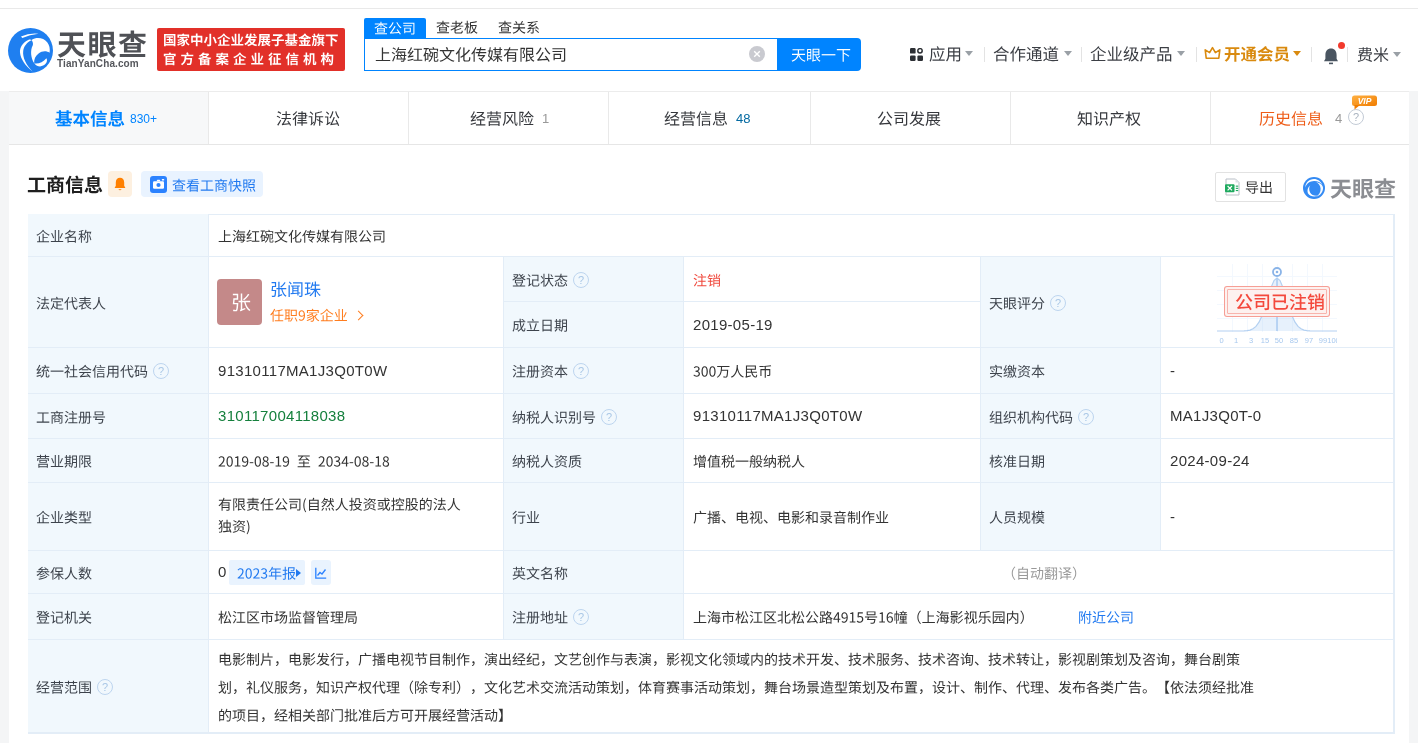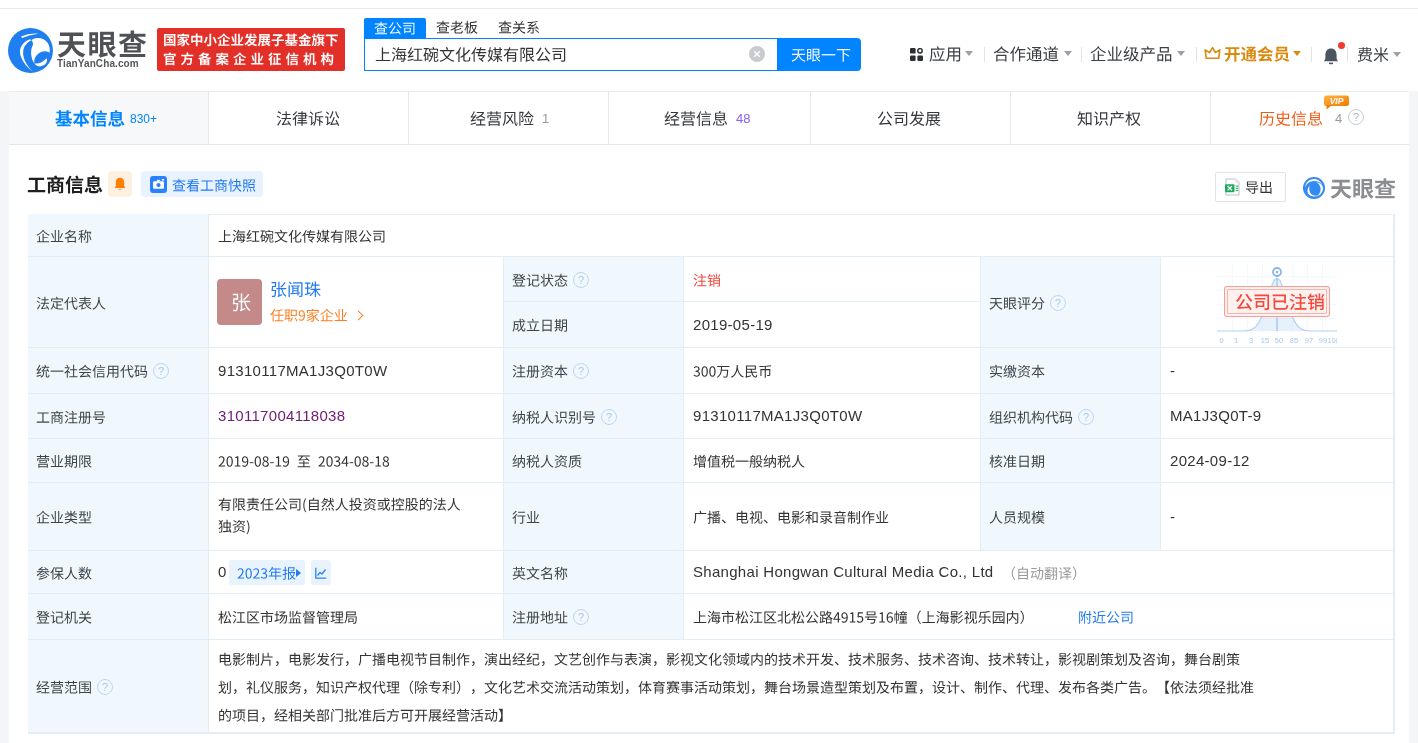--- a/index.html
+++ b/index.html
@@ -524,21 +524,21 @@
     <div style="position:absolute;left:664.0px;top:107.8px">
       <svg width="65" height="23" style="display:block;overflow:visible;">
         <g transform="translate(0,16.6) scale(0.01600,-0.01600)" fill="#36383d">
           <use href="#g68" x="0"></use>
           <use href="#g69" x="1000"></use>
           <use href="#g72" x="2000"></use>
           <use href="#g73" x="3000"></use>
         </g>
       </svg>
     </div>
-    <div style="position:absolute;left:736.0px;top:109.2px;font:400 13px/20px 'Liberation Sans',sans-serif;color:#8b5cf6;letter-spacing:0.0px;white-space:nowrap">48</div>
+    <div style="position:absolute;left:736.0px;top:109.2px;font:400 13px/20px 'Liberation Sans',sans-serif;color:#0369a1;letter-spacing:0.0px;white-space:nowrap">48</div>
     <div style="position:absolute;left:877.0px;top:107.8px">
       <svg width="65" height="23" style="display:block;overflow:visible;">
         <g transform="translate(0,16.6) scale(0.01600,-0.01600)" fill="#36383d">
           <use href="#g25" x="0"></use>
           <use href="#g26" x="1000"></use>
           <use href="#g74" x="2000"></use>
           <use href="#g75" x="3000"></use>
         </g>
       </svg>
     </div>
@@ -557,21 +557,21 @@
         <g transform="translate(0,16.6) scale(0.01600,-0.01600)" fill="#ee5c17">
           <use href="#g79" x="0"></use>
           <use href="#g80" x="1000"></use>
           <use href="#g72" x="2000"></use>
           <use href="#g73" x="3000"></use>
         </g>
       </svg>
     </div>
     <div style="position:absolute;left:1335.0px;top:109.2px;font:400 13px/20px 'Liberation Sans',sans-serif;color:#999999;letter-spacing:0.0px;white-space:nowrap">4</div>
     <div style="position:absolute;left:1348px;top:109px;width:16px;height:16px;border:1px solid #c3cbd6;border-radius:50%;box-sizing:border-box;font:400 11px/14px 'Liberation Sans',sans-serif;color:#aab4c0;text-align:center">?</div>
-    <div style="position:absolute;left:1323px;top:95px">
+    <div style="position:absolute;left:1351px;top:95px">
       <svg width="27" height="15" viewBox="0 0 27 15" style="display:block">
         <defs>
           <linearGradient id="vg" x1="0" y1="0" x2="1" y2="1">
             <stop offset="0" stop-color="#ffb143"></stop>
             <stop offset="1" stop-color="#f07c00"></stop>
           </linearGradient>
         </defs>
         <rect x="1" y="0.5" width="25" height="10.5" rx="2.5" fill="url(#vg)"></rect>
         <path d="M3.5 10 L3.5 14.5 L9 10 Z" fill="#f07c00"></path>
         <text x="13.5" y="8.8" font-family="Liberation Sans" font-style="italic" font-weight="bold" font-size="8.5" fill="#fff" text-anchor="middle">VIP</text>
@@ -875,21 +875,21 @@
         <g transform="translate(0,14.6) scale(0.01400,-0.01400)" fill="#3d434c">
           <use href="#g84" x="0"></use>
           <use href="#g85" x="1000"></use>
           <use href="#g107" x="2000"></use>
           <use href="#g124" x="3000"></use>
           <use href="#g134" x="4000"></use>
         </g>
       </svg>
     </div>
     <div style="position:absolute;left:209px;top:394px;width:295px;height:45px;border-right:1px solid #e3edf7;border-bottom:1px solid #e3edf7;box-sizing:border-box"></div>
-    <div style="position:absolute;left:218.0px;top:405.2px;font:400 15px/22px 'Liberation Sans',sans-serif;color:#701a75;letter-spacing:0.3px;white-space:nowrap">310117004118038</div>
+    <div style="position:absolute;left:218.0px;top:405.2px;font:400 15px/22px 'Liberation Sans',sans-serif;color:#15803d;letter-spacing:0.3px;white-space:nowrap">310117004118038</div>
     <div style="position:absolute;left:504px;top:394px;width:180px;height:45px;background:#f1f8fd;border-right:1px solid #e3edf7;border-bottom:1px solid #e3edf7;box-sizing:border-box"></div>
     <div style="position:absolute;left:512.0px;top:407.5px">
       <svg width="85" height="20" style="display:block;overflow:visible;">
         <g transform="translate(0,14.6) scale(0.01400,-0.01400)" fill="#3d434c">
           <use href="#g135" x="0"></use>
           <use href="#g136" x="1000"></use>
           <use href="#g95" x="2000"></use>
           <use href="#g77" x="3000"></use>
           <use href="#g137" x="4000"></use>
           <use href="#g134" x="5000"></use>
@@ -907,21 +907,21 @@
           <use href="#g139" x="1000"></use>
           <use href="#g140" x="2000"></use>
           <use href="#g141" x="3000"></use>
           <use href="#g93" x="4000"></use>
           <use href="#g123" x="5000"></use>
         </g>
       </svg>
     </div>
     <div style="position:absolute;left:1078.0px;top:408.5px;width:16px;height:16px;border:1px solid #bdd5ef;border-radius:50%;box-sizing:border-box;font:400 11px/14px 'Liberation Sans',sans-serif;color:#a9c7e6;text-align:center">?</div>
     <div style="position:absolute;left:1161px;top:394px;width:233px;height:45px;border-right:1px solid #e3edf7;border-bottom:1px solid #e3edf7;box-sizing:border-box"></div>
-    <div style="position:absolute;left:1170.0px;top:405.2px;font:400 15px/22px 'Liberation Sans',sans-serif;color:#333333;letter-spacing:0.3px;white-space:nowrap">MA1J3Q0T-9</div>
+    <div style="position:absolute;left:1170.0px;top:405.2px;font:400 15px/22px 'Liberation Sans',sans-serif;color:#333333;letter-spacing:0.3px;white-space:nowrap">MA1J3Q0T-0</div>
     <div style="position:absolute;left:28px;top:439px;width:181px;height:44px;background:#f1f8fd;border-right:1px solid #e3edf7;border-bottom:1px solid #e3edf7;box-sizing:border-box"></div>
     <div style="position:absolute;left:36.0px;top:452.0px">
       <svg width="57" height="20" style="display:block;overflow:visible;">
         <g transform="translate(0,14.6) scale(0.01400,-0.01400)" fill="#3d434c">
           <use href="#g69" x="0"></use>
           <use href="#g52" x="1000"></use>
           <use href="#g112" x="2000"></use>
           <use href="#g40" x="3000"></use>
         </g>
       </svg>
@@ -986,21 +986,21 @@
       <svg width="57" height="20" style="display:block;overflow:visible;">
         <g transform="translate(0,14.6) scale(0.01400,-0.01400)" fill="#3d434c">
           <use href="#g152" x="0"></use>
           <use href="#g153" x="1000"></use>
           <use href="#g111" x="2000"></use>
           <use href="#g112" x="3000"></use>
         </g>
       </svg>
     </div>
     <div style="position:absolute;left:1161px;top:439px;width:233px;height:44px;border-right:1px solid #e3edf7;border-bottom:1px solid #e3edf7;box-sizing:border-box"></div>
-    <div style="position:absolute;left:1170.0px;top:449.8px;font:400 15px/22px 'Liberation Sans',sans-serif;color:#333333;letter-spacing:0.3px;white-space:nowrap">2024-09-12</div>
+    <div style="position:absolute;left:1170.0px;top:449.8px;font:400 15px/22px 'Liberation Sans',sans-serif;color:#333333;letter-spacing:0.3px;white-space:nowrap">2024-09-24</div>
     <div style="position:absolute;left:28px;top:483px;width:181px;height:68px;background:#f1f8fd;border-right:1px solid #e3edf7;border-bottom:1px solid #e3edf7;box-sizing:border-box"></div>
     <div style="position:absolute;left:36.0px;top:508.0px">
       <svg width="57" height="20" style="display:block;overflow:visible;">
         <g transform="translate(0,14.6) scale(0.01400,-0.01400)" fill="#3d434c">
           <use href="#g51" x="0"></use>
           <use href="#g52" x="1000"></use>
           <use href="#g154" x="2000"></use>
           <use href="#g155" x="3000"></use>
         </g>
       </svg>
@@ -1121,21 +1121,20 @@
       <svg width="57" height="20" style="display:block;overflow:visible;">
         <g transform="translate(0,14.6) scale(0.01400,-0.01400)" fill="#3d434c">
           <use href="#g186" x="0"></use>
           <use href="#g35" x="1000"></use>
           <use href="#g90" x="2000"></use>
           <use href="#g91" x="3000"></use>
         </g>
       </svg>
     </div>
     <div style="position:absolute;left:684px;top:551px;width:710px;height:43px;border-right:1px solid #e3edf7;border-bottom:1px solid #e3edf7;box-sizing:border-box"></div>
-    <div style="position:absolute;left:693.0px;top:561.2px;font:400 15px/22px 'Liberation Sans',sans-serif;color:#333333;letter-spacing:0.3px;white-space:nowrap">Shanghai Hongwan Cultural Media Co., Ltd</div>
     <div style="position:absolute;left:1002.0px;top:563.5px">
       <svg width="85" height="20" style="display:block;overflow:visible;">
         <g transform="translate(0,14.6) scale(0.01400,-0.01400)" fill="#999">
           <use href="#g187" x="0"></use>
           <use href="#g158" x="1000"></use>
           <use href="#g188" x="2000"></use>
           <use href="#g189" x="3000"></use>
           <use href="#g190" x="4000"></use>
           <use href="#g191" x="5000"></use>
         </g>

